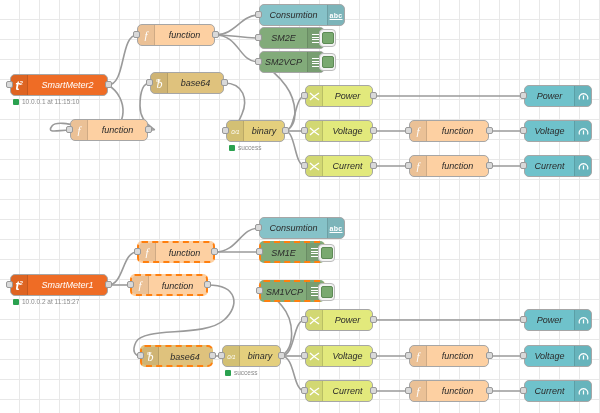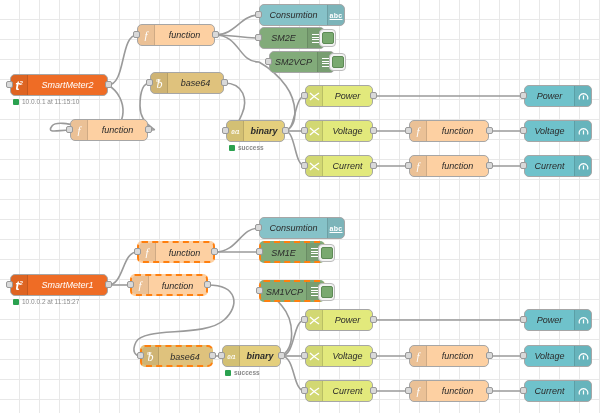--- a/index.html
+++ b/index.html
@@ -55,21 +55,21 @@
     padding:0 5px;
     white-space:nowrap;
     overflow:hidden;
     line-height:20px;
   }
 
   
   .n-tcp   {background:#ef6c25;color:#fff;}
   .n-func  {background:#fdd0a2;}
   .n-b64   {background:#dfc27d;}
-  .n-bin   {background:#e4cf7d;font-weight:bold;}
+  .n-bin   {background:#e4cf7d;}
   .n-switch{background:#e2e97c;}
   .n-debug {background:#86c2c8;}
   .n-green {background:#82ab7a;}
   .n-gauge {background:#6fc2cb;}
 
   .port{
     position:absolute;width:7px;height:7px;border-radius:2px;
     background:#d9d9d9;border:1px solid #999;box-sizing:border-box;
     top:50%;margin-top:-4px;
   }
@@ -253,21 +253,21 @@
           <i></i>
           <i></i>
         </span>
     </span>
     <span class="port in"></span>
     <span class="btn-sq">
         <i></i>
       </span>
   </div>
 
-  <div class="node n-green" style="left:259px;top:51px;width:66px;margin-left:10px;">
+  <div class="node n-green" style="left:259px;top:51px;width:66px;">
     <span class="lbl">SM2VCP</span>
     <span class="ico right">
       <span class="lines-ico">
           <i></i>
           <i></i>
           <i></i>
           <i></i>
         </span>
     </span>
     <span class="port in"></span>

